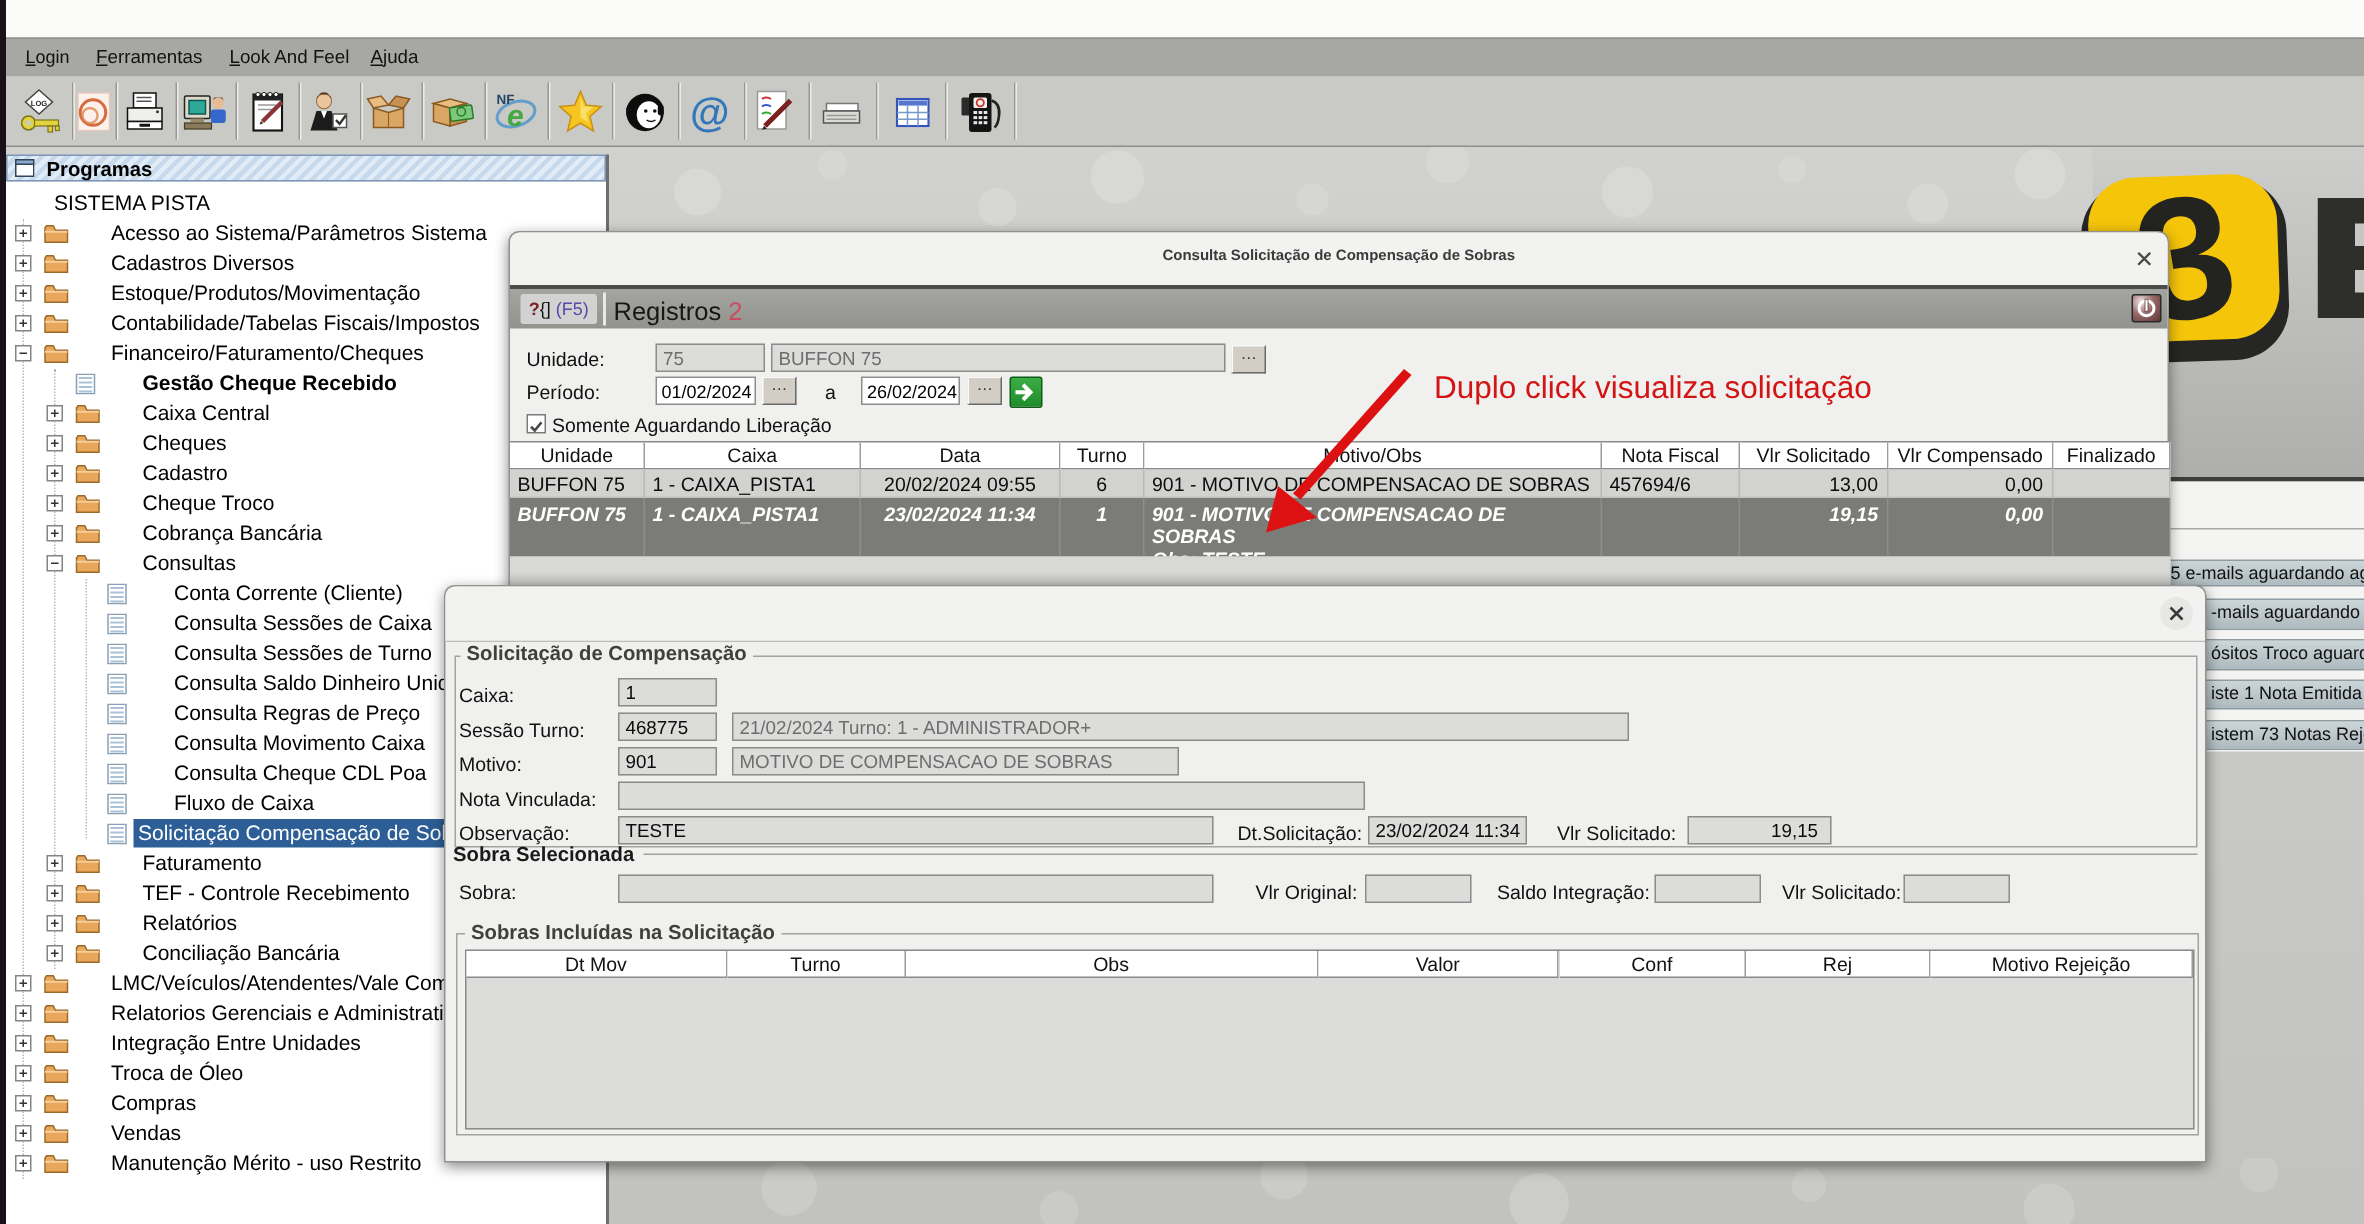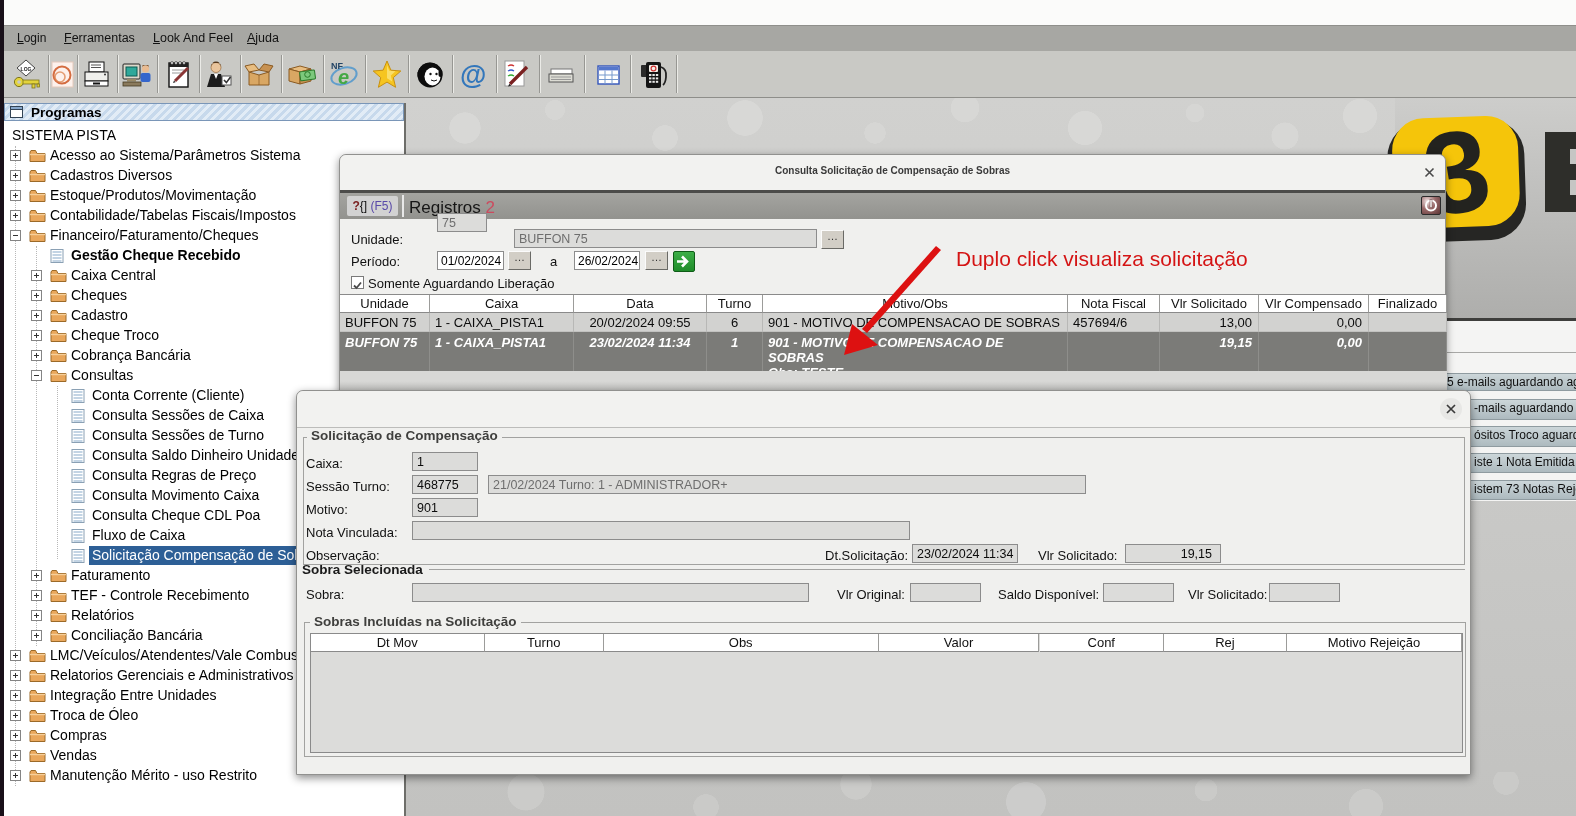--- a/index.html
+++ b/index.html
@@ -3,21 +3,21 @@
 <style>
 html,body{margin:0;padding:0;}
 body{width:1576px;height:816px;overflow:hidden;font-family:"Liberation Sans",sans-serif;background:#d2d2d0;position:relative;}
 .abs{position:absolute;}
 .tb{position:absolute;height:19px;background:#dcdcda;border:1px solid #8c8c8c;font-size:12.5px;line-height:18px;padding-left:4px;box-sizing:border-box;white-space:nowrap;overflow:hidden;}
 .tb.gr{color:#6e6e6e;}
 .tb.bk{color:#0c0c0c;}
 .tb.wh{background:#ffffff;color:#000;font-size:12px;padding-left:3px;}
 .dots{position:absolute;width:23px;height:19px;background:#d2cec6;border:1px solid;border-color:#fbfbfb #6a6a66 #6a6a66 #fbfbfb;font-size:11px;line-height:11px;text-align:center;color:#333;box-sizing:border-box;}
 .lbl{position:absolute;font-size:13px;color:#111;white-space:nowrap;}
-.treerow{position:absolute;font-size:14px;color:#000;white-space:nowrap;}
+.treerow{position:absolute;font-size:14px;color:#000;white-space:nowrap;margin-left:24px;}
 .exp{position:absolute;width:9px;height:9px;background:#fff;border:1px solid #848484;box-sizing:content-box;}
 .exp i{position:absolute;background:#333;}
 .exp .h{left:2px;top:4px;width:5px;height:1px;}
 .exp .v{left:4px;top:2px;width:1px;height:5px;}
 .dlg{position:absolute;background:#f0f0ee;border:1px solid #91918f;border-radius:7px 7px 0 0;box-shadow:0 3px 9px rgba(0,0,0,0.45);box-sizing:border-box;}
 .tbar{position:absolute;left:0;top:0;right:0;height:35px;background:#f2f2f0;border-radius:7px 7px 0 0;border-bottom:1px solid #cccccc;}
 .ttl{position:absolute;left:0;right:0;top:10px;text-align:center;font-size:10px;font-weight:bold;color:#3a3a3a;}
 .hdrcell{position:absolute;background:#fff;font-size:13px;color:#111;text-align:center;line-height:18px;border-right:1px solid #9c9c9a;border-bottom:1px solid #8a8a8a;box-sizing:border-box;height:18px;overflow:hidden;}
 .fs{position:absolute;border:1px solid #a2a2a0;box-sizing:border-box;}
 .fslbl{position:absolute;font-size:13.5px;font-weight:bold;color:#3f3f3d;background:#f0f0ee;padding:0 4px;white-space:nowrap;}
@@ -634,21 +634,21 @@
 <div class="abs" style="left:0;top:38px;width:100%;height:26px;background:linear-gradient(#a4a4a0,#92928e);"></div>
 <div class="abs" style="left:7px;top:41px;width:51px;height:20px;background:#d2d2d2;border-radius:2px;font-size:12px;line-height:20px;text-align:center;"><span style="color:#7a2020;font-weight:bold;">?</span><span style="color:#111;">{]</span> <span style="color:#5949a8;">(F5)</span></div>
 <div class="abs" style="left:62px;top:40px;width:2px;height:22px;background:#e8e8e8;"></div>
 <div class="abs" style="left:69px;top:43px;font-size:17px;color:#161616;">Registros <span style="color:#cc4a5e;">2</span></div>
 <div class="abs" style="left:1081px;top:41px;width:20px;height:19px;border:1px solid #2a2a2a;border-radius:2px;background:radial-gradient(circle at 30% 25%,#f2e4e4 0,#9a6a6a 45%,#5c3434 100%);box-sizing:border-box;"><svg width="18" height="17" viewBox="0 0 18 17">
         <circle cx="9" cy="8.5" r="5" fill="none" stroke="#fff" stroke-width="2"></circle>
         <rect x="8" y="2.5" width="2" height="8" fill="#fff"></rect>
         <rect x="8" y="2.5" width="2" height="8" fill="none" stroke="#5c3434" stroke-width="0.5"></rect>
       </svg></div>
 <div class="lbl" style="left:11px;top:77px;">Unidade:</div>
-<div class="tb gr" style="left:97px;top:58px;width:50px;">75</div>
+<div class="tb gr" style="left:97px;top:74px;width:73px;">75</div>
 <div class="tb gr" style="left:174px;top:74px;width:303px;">BUFFON 75</div>
 <div class="dots" style="left:481px;top:75px;">…</div>
 <div class="lbl" style="left:11px;top:99px;">Período:</div>
 <div class="tb wh" style="left:97px;top:96px;width:67px;">01/02/2024</div>
 <div class="dots" style="left:168px;top:96px;">…</div>
 <div class="lbl" style="left:210px;top:99px;">a</div>
 <div class="tb wh" style="left:234px;top:96px;width:66px;">26/02/2024</div>
 <div class="dots" style="left:305px;top:96px;">…</div>
 <div class="abs" style="left:333px;top:96px;width:22px;height:21px;background:linear-gradient(#3cae46,#1f8c2a);border:1px solid #0e5c16;border-radius:2px;box-sizing:border-box;"><svg width="20" height="19" viewBox="0 0 20 19">
         <path d="M3 9.5 L11 9.5 M8 4.5 L13 9.5 L8 14.5" fill="none" stroke="#fff" stroke-width="2.6"></path>
@@ -698,34 +698,36 @@
     </svg>
 <div class="fs" style="left:6px;top:46px;width:1162px;height:128px;"></div>
 <div class="fslbl" style="left:10px;top:37px;">Solicitação de Compensação</div>
 <div class="lbl" style="left:9px;top:65px;">Caixa:</div>
 <div class="tb bk" style="left:115px;top:61px;width:66px;">1</div>
 <div class="lbl" style="left:9px;top:88px;">Sessão Turno:</div>
 <div class="tb bk" style="left:115px;top:84px;width:66px;">468775</div>
 <div class="tb gr" style="left:191px;top:84px;width:598px;">21/02/2024 Turno: 1 - ADMINISTRADOR+</div>
 <div class="lbl" style="left:9px;top:111px;">Motivo:</div>
 <div class="tb bk" style="left:115px;top:107px;width:66px;">901</div>
+<div class="tb gr" style="left:191px;top:107px;width:298px;">MOTIVO DE COMPENSACAO DE SOBRAS</div>
 <div class="lbl" style="left:9px;top:134px;">Nota Vinculada:</div>
 <div class="tb gr" style="left:115px;top:130px;width:498px;"></div>
 <div class="lbl" style="left:9px;top:157px;">Observação:</div>
+<div class="tb bk" style="left:115px;top:153px;width:397px;">TESTE</div>
 <div class="lbl" style="left:528px;top:157px;">Dt.Solicitação:</div>
 <div class="tb bk" style="left:615px;top:153px;width:106px;">23/02/2024 11:34</div>
 <div class="lbl" style="left:741px;top:157px;">Vlr Solicitado:</div>
 <div class="tb bk" style="left:828px;top:153px;width:96px;text-align:right;padding-right:8px;">19,15</div>
 <div class="abs" style="left:132px;top:178px;width:1036px;height:1px;background:#a2a2a0;"></div>
 <div class="abs" style="left:5px;top:171px;font-size:13.5px;font-weight:bold;color:#1a1a1a;">Sobra Selecionada</div>
 <div class="lbl" style="left:9px;top:196px;">Sobra:</div>
 <div class="tb gr" style="left:115px;top:192px;width:397px;"></div>
 <div class="lbl" style="left:540px;top:196px;">Vlr Original:</div>
 <div class="tb gr" style="left:613px;top:192px;width:71px;"></div>
-<div class="lbl" style="left:701px;top:196px;">Saldo Disponível:</div>
+<div class="lbl" style="left:701px;top:196px;">Saldo Integração:</div>
 <div class="tb gr" style="left:806px;top:192px;width:71px;"></div>
 <div class="lbl" style="left:891px;top:196px;">Vlr Solicitado:</div>
 <div class="tb gr" style="left:972px;top:192px;width:71px;"></div>
 <div class="fs" style="left:7px;top:231px;width:1162px;height:135px;"></div>
 <div class="fslbl" style="left:13px;top:223px;">Sobras Incluídas na Solicitação</div>
 <div class="abs" style="left:13px;top:242px;width:1153px;height:120px;border:1px solid #8a8a8a;box-sizing:border-box;background:#dcdcda;">
 <div class="hdrcell" style="left:0px;top:0;width:173.5px;height:18px;line-height:17px;">Dt Mov</div>
 <div class="hdrcell" style="left:173.5px;top:0;width:119.30000000000001px;height:18px;line-height:17px;">Turno</div>
 <div class="hdrcell" style="left:292.8px;top:0;width:274.8px;height:18px;line-height:17px;">Obs</div>
 <div class="hdrcell" style="left:567.6px;top:0;width:160.89999999999998px;height:18px;line-height:17px;">Valor</div>

